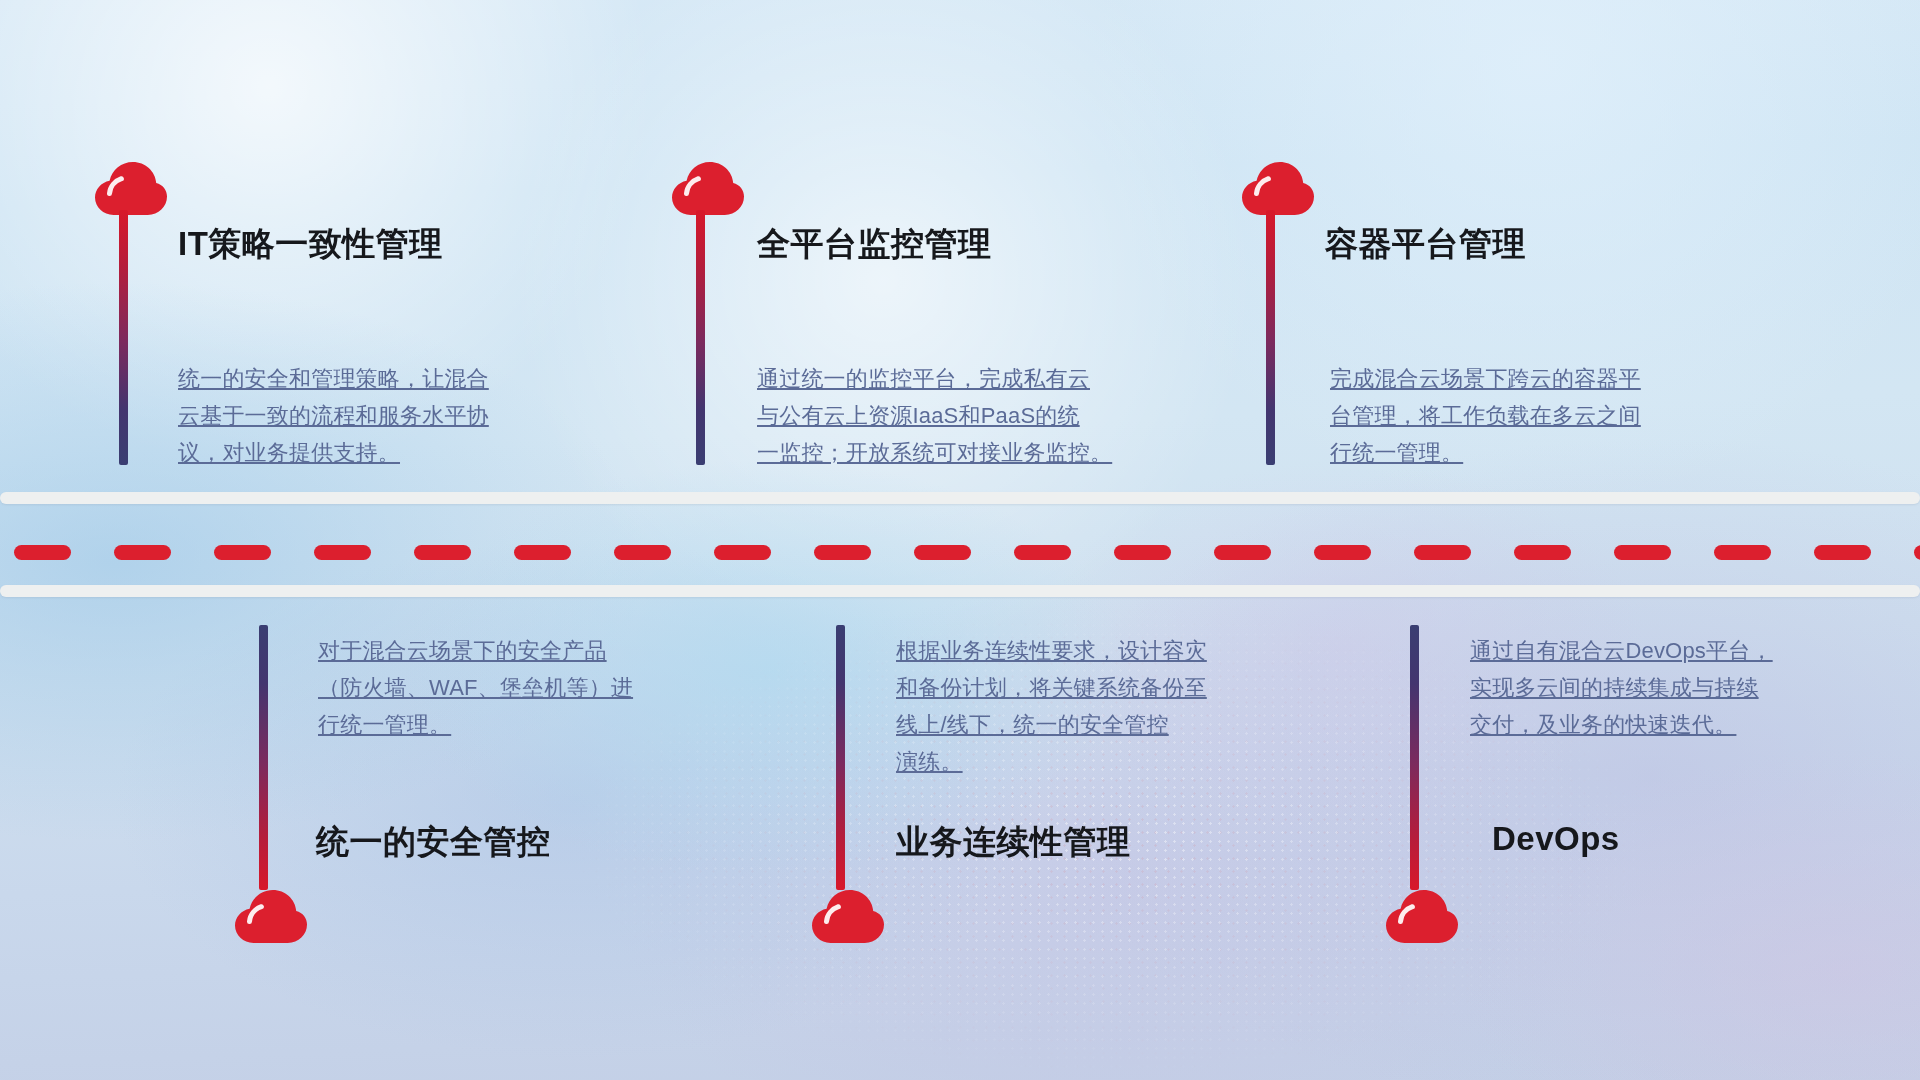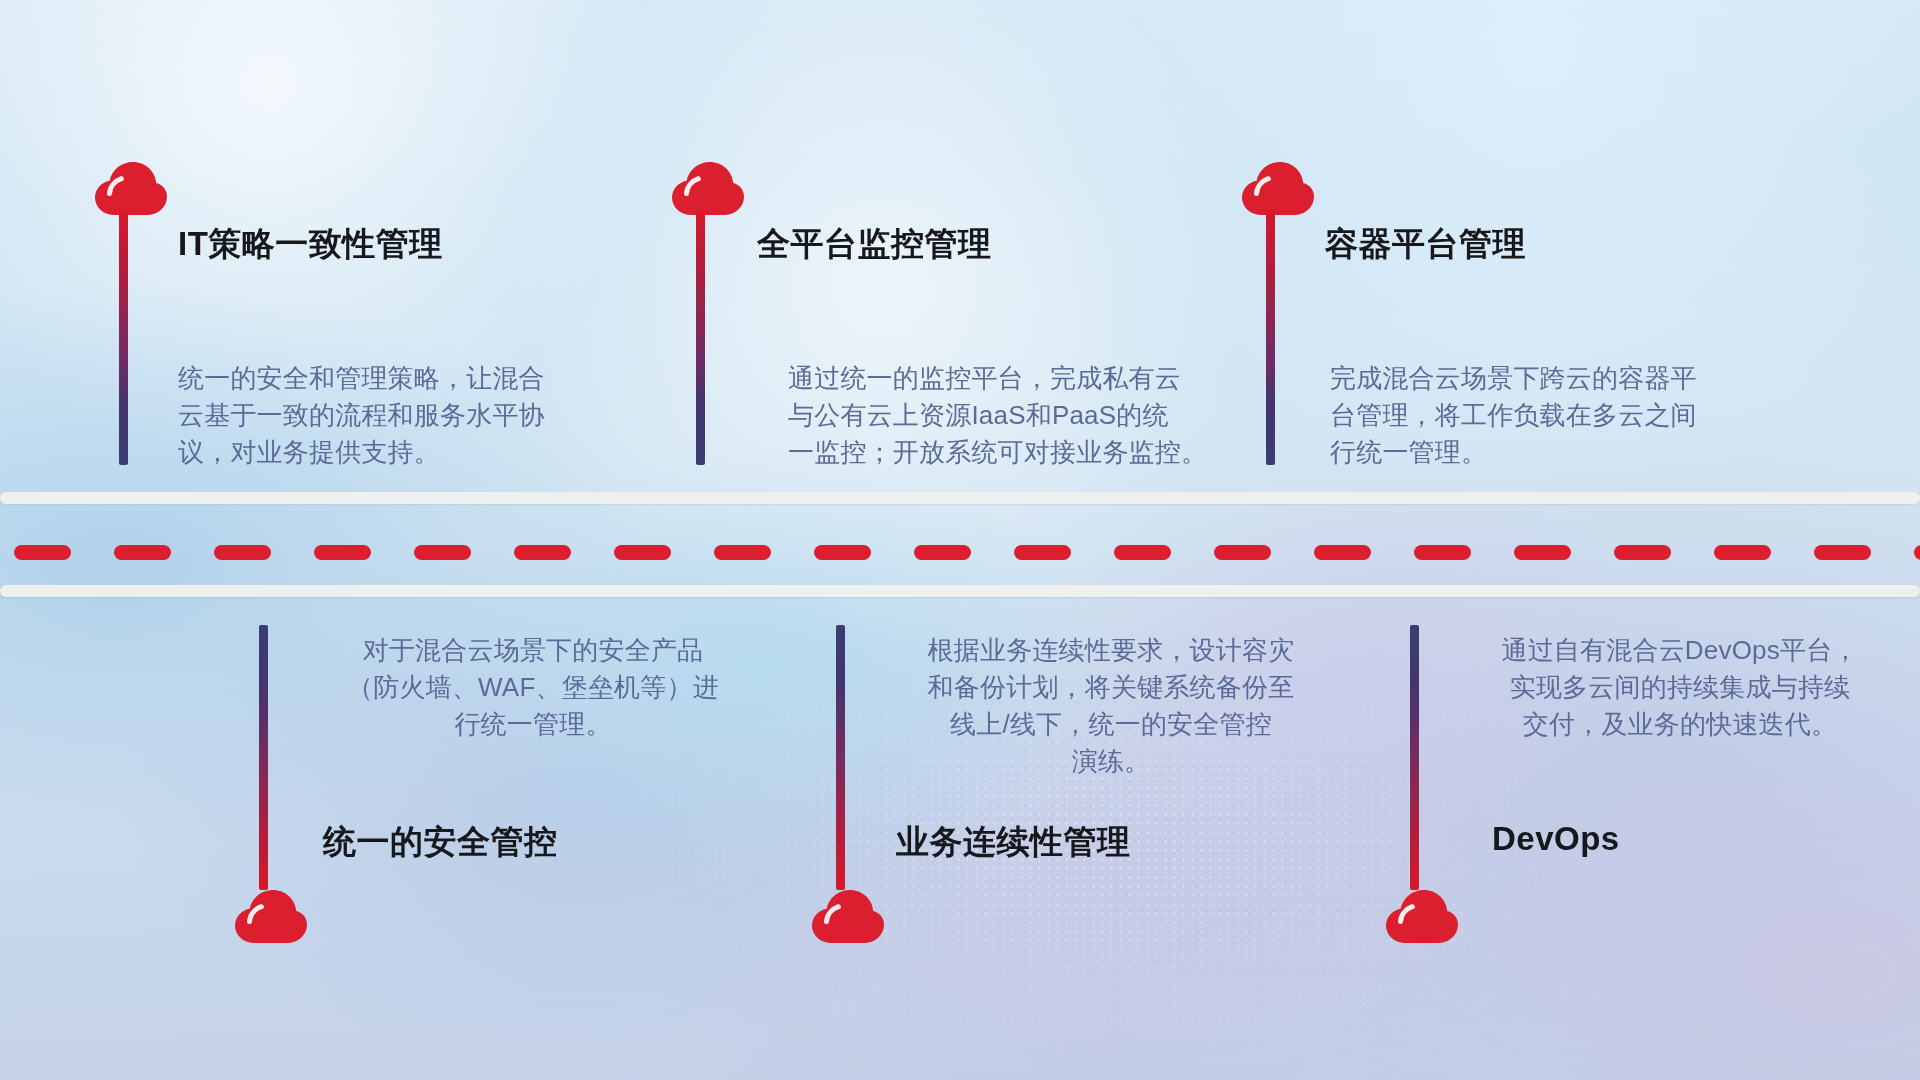--- a/index.html
+++ b/index.html
@@ -103,38 +103,39 @@
     font-size:33px;
     font-weight:700;
     color:#16181c;
     letter-spacing:.5px;
     white-space:nowrap;
   }
 
   
   .body-text{
     position:absolute;
-    font-size:26px;
+    font-size:22px;
     line-height:37px;
     color:#5b6b97;
     letter-spacing:.2px;
     white-space:pre-line;
+    text-decoration:underline;
   }
 
   
   .row-top .cloud-pin{ top:160px; }
   .row-top .stem{ top:210px; height:255px; }
   .row-top .heading{ top:222px; }
   .row-top .body-text{ top:360px; }
 
   
   .row-bottom .stem{ top:625px; height:265px; }
   .row-bottom .cloud-pin{ top:888px; }
   .row-bottom .heading{ top:820px; }
-  .row-bottom .body-text{ top:632px;text-align:center; }
+  .row-bottom .body-text{ top:632px; }
 </style>
 </head>
 <body>
 
 <div id="stage">
 
   <div class="bg-layer bg-base"></div>
   <div class="bg-layer bg-glow-a"></div>
   <div class="bg-layer bg-glow-b"></div>
   <div class="bg-layer bg-glow-c"></div>
@@ -181,21 +182,21 @@
 
   <div class="col row-top">
     <div class="cloud-pin" style="left:671px">
       <svg viewBox="0 0 74 56" aria-hidden="true">
         <path d="M19.5 55C9.3 55 1 47.2 1 37.6c0-8.3 6.2-15.3 14.6-16.9C17.9 10.1 27.4 2 38.9 2c12.3 0 22.4 9.2 23.3 20.9C68.9 24.6 73 30 73 36.6 73 46.8 64.4 55 53.8 55H19.5z" fill="#dc1f2e"></path>
         <path d="M15.5 33.5c.6-6.9 5.4-12.6 11.9-14.8" fill="none" stroke="#ffffff" stroke-width="5" stroke-linecap="round" opacity=".92"></path>
       </svg>
     </div>
     <div class="stem down" style="left:696px"></div>
     <div class="heading" style="left:757px">全平台监控管理</div>
-    <div class="body-text" style="left:788px;width:440px">通过统一的监控平台，完成私有云
+    <div class="body-text" style="left:757px;width:440px">通过统一的监控平台，完成私有云
 与公有云上资源IaaS和PaaS的统
 一监控；开放系统可对接业务监控。</div>
   </div>
 
   <div class="col row-top">
     <div class="cloud-pin" style="left:1241px">
       <svg viewBox="0 0 74 56" aria-hidden="true">
         <path d="M19.5 55C9.3 55 1 47.2 1 37.6c0-8.3 6.2-15.3 14.6-16.9C17.9 10.1 27.4 2 38.9 2c12.3 0 22.4 9.2 23.3 20.9C68.9 24.6 73 30 73 36.6 73 46.8 64.4 55 53.8 55H19.5z" fill="#dc1f2e"></path>
         <path d="M15.5 33.5c.6-6.9 5.4-12.6 11.9-14.8" fill="none" stroke="#ffffff" stroke-width="5" stroke-linecap="round" opacity=".92"></path>
       </svg>
@@ -208,21 +209,21 @@
   </div>
 
   <div class="col row-bottom">
     <div class="stem up" style="left:259px"></div>
     <div class="cloud-pin" style="left:234px">
       <svg viewBox="0 0 74 56" aria-hidden="true">
         <path d="M19.5 55C9.3 55 1 47.2 1 37.6c0-8.3 6.2-15.3 14.6-16.9C17.9 10.1 27.4 2 38.9 2c12.3 0 22.4 9.2 23.3 20.9C68.9 24.6 73 30 73 36.6 73 46.8 64.4 55 53.8 55H19.5z" fill="#dc1f2e"></path>
         <path d="M15.5 33.5c.6-6.9 5.4-12.6 11.9-14.8" fill="none" stroke="#ffffff" stroke-width="5" stroke-linecap="round" opacity=".92"></path>
       </svg>
     </div>
-    <div class="heading" style="left:323px">统一的安全管控</div>
+    <div class="heading" style="left:316px">统一的安全管控</div>
     <div class="body-text" style="left:318px;width:430px">对于混合云场景下的安全产品
 （防火墙、WAF、堡垒机等）进
 行统一管理。</div>
   </div>
 
   <div class="col row-bottom">
     <div class="stem up" style="left:836px"></div>
     <div class="cloud-pin" style="left:811px">
       <svg viewBox="0 0 74 56" aria-hidden="true">
         <path d="M19.5 55C9.3 55 1 47.2 1 37.6c0-8.3 6.2-15.3 14.6-16.9C17.9 10.1 27.4 2 38.9 2c12.3 0 22.4 9.2 23.3 20.9C68.9 24.6 73 30 73 36.6 73 46.8 64.4 55 53.8 55H19.5z" fill="#dc1f2e"></path>

